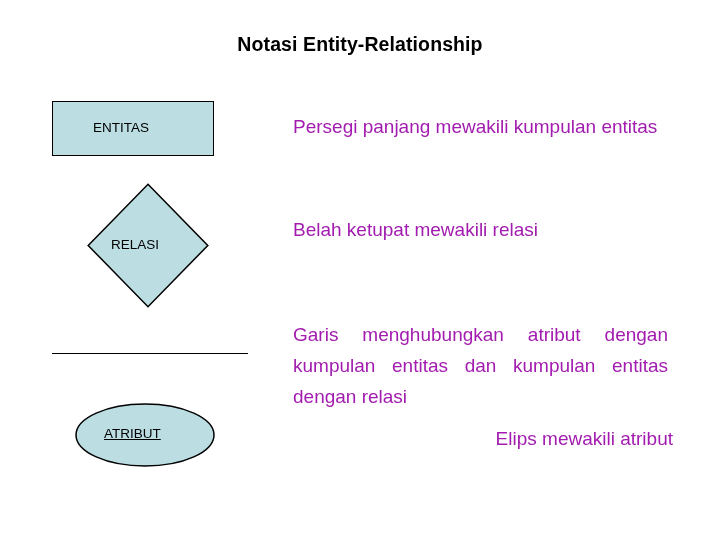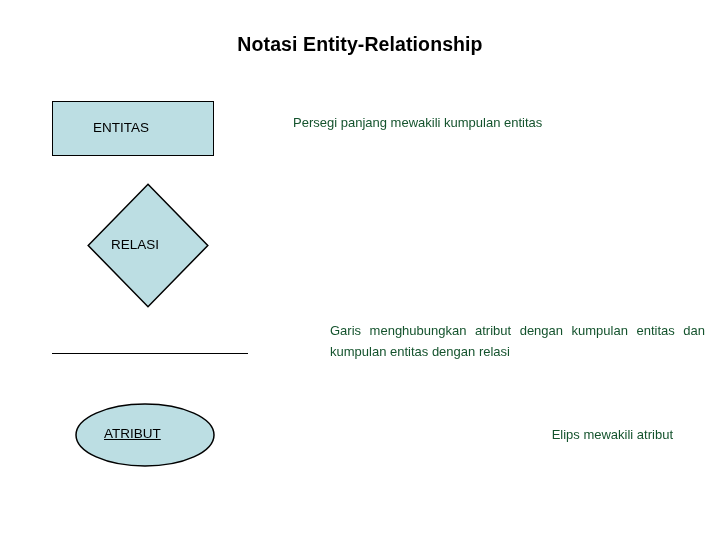--- a/index.html
+++ b/index.html
@@ -111,43 +111,42 @@
     left: 29px;
     top: 24px;
     font-size: 13.5px;
     white-space: nowrap;
     text-decoration: underline;
   }
 
   
   .desc {
     position: absolute;
-    font-size: 13px;
+    font-size: 19px;
     line-height: 1.62;
-    color: #14532d;
+    color: #a21caf;
   }
   #desc-entity {
     left: 293px;
     top: 112px;
     width: 380px;
     white-space: nowrap;
   }
   #desc-relation {
     left: 293px;
     top: 215px;
     width: 380px;
     white-space: nowrap;
   }
   #desc-line {
     left: 293px;
     top: 320px;
     width: 375px;
     text-align: justify;
     text-align-last: left;
-    margin-left: 37px;
   }
   #desc-attribute {
     left: 293px;
     top: 424px;
     width: 380px;
     white-space: nowrap;
     text-align: right;
   }
 </style>
 </head>
@@ -163,20 +162,21 @@
 
   <div class="desc" id="desc-entity">Persegi panjang mewakili kumpulan entitas</div>
 
   <div id="relation-diamond-wrap">
     <svg width="122" height="125" viewBox="0 0 122 125">
       <polygon points="61,1.2 120.8,62.5 61,123.8 1.2,62.5" fill="#BCDEE3" stroke="#000000" stroke-width="1.5" stroke-linejoin="miter"></polygon>
     </svg>
     <span id="relation-diamond-label" class="shape-text">RELASI</span>
   </div>
 
+  <div class="desc" id="desc-relation">Belah ketupat mewakili relasi</div>
 
   <div id="connector-line"></div>
 
   <div class="desc" id="desc-line">Garis menghubungkan atribut dengan kumpulan entitas dan kumpulan entitas dengan relasi</div>
 
   <div id="attribute-ellipse-wrap">
     <svg width="140" height="64" viewBox="0 0 140 64">
       <ellipse cx="70" cy="32" rx="69" ry="31" fill="#BCDEE3" stroke="#000000" stroke-width="1.5"></ellipse>
     </svg>
     <span id="attribute-ellipse-label" class="shape-text">ATRIBUT</span>

